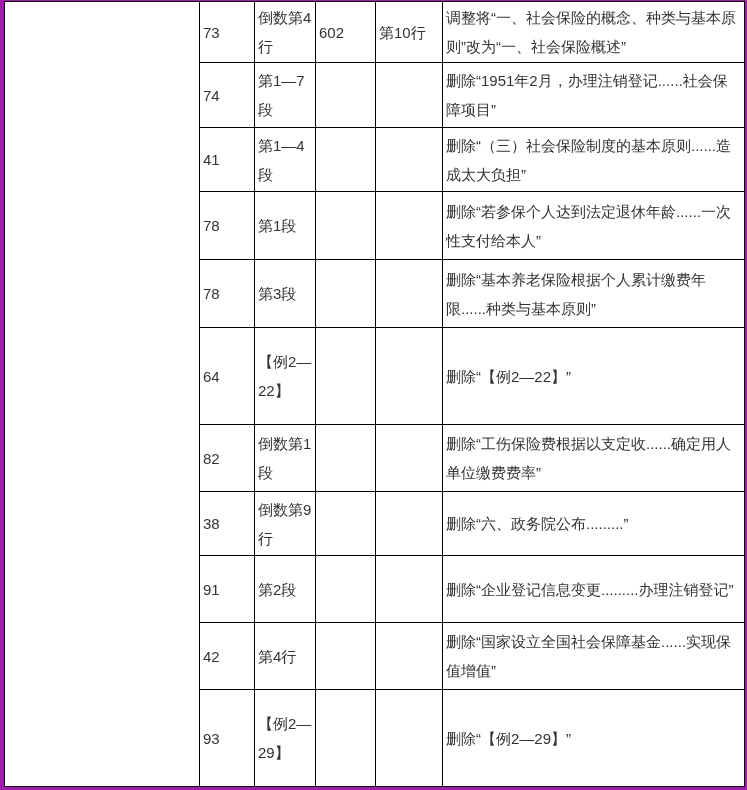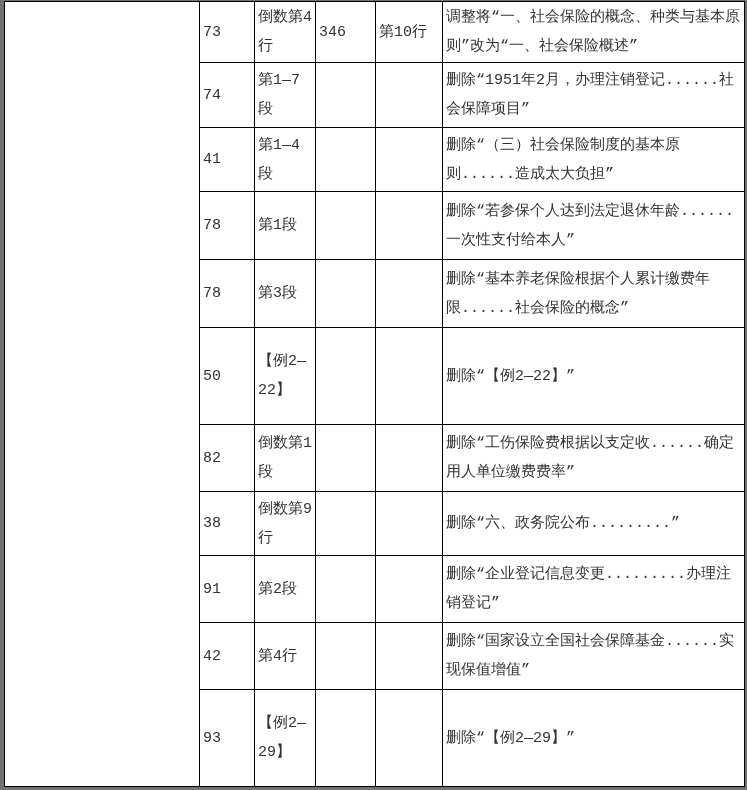--- a/index.html
+++ b/index.html
@@ -1,22 +1,22 @@
 <!DOCTYPE html>
 <html><head>
 <meta charset="utf-8">
 <style>
   html, body { margin: 0; padding: 0; }
   .screen {
     position: relative;
     width: 747px;
     height: 790px;
-    background: #737373;
+    background: #a21caf;
     overflow: hidden;
-    font-family: Liberation Mono, monospace;
+    font-family: Liberation Sans, sans-serif;
   }
   table.errata {
     position: absolute;
     left: 4px;
     top: 1px;
     width: 740px;
     border-collapse: collapse;
     table-layout: fixed;
   }
   table.errata td {
@@ -52,21 +52,21 @@
       <col style="width:61px">
       <col style="width:60px">
       <col style="width:67px">
       <col style="width:302px">
     </colgroup>
     <tbody>
       <tr class="h60">
         <td class="col-left" rowspan="11"></td>
         <td class="col-page">73</td>
         <td class="col-pos">倒数第4行</td>
-        <td class="col-npage">346</td>
+        <td class="col-npage">602</td>
         <td class="col-npos">第10行</td>
         <td class="col-change">调整将“一、社会保险的概念、种类与基本原则”改为“一、社会保险概述”</td>
       </tr>
       <tr class="h65">
         <td class="col-page">74</td>
         <td class="col-pos">第1—7段</td>
         <td class="col-npage"></td>
         <td class="col-npos"></td>
         <td class="col-change">删除“1951年2月，办理注销登记......社会保障项目”</td>
       </tr>
@@ -82,24 +82,24 @@
         <td class="col-pos">第1段</td>
         <td class="col-npage"></td>
         <td class="col-npos"></td>
         <td class="col-change">删除“若参保个人达到法定退休年龄......一次性支付给本人”</td>
       </tr>
       <tr class="h68">
         <td class="col-page">78</td>
         <td class="col-pos">第3段</td>
         <td class="col-npage"></td>
         <td class="col-npos"></td>
-        <td class="col-change">删除“基本养老保险根据个人累计缴费年限......社会保险的概念”</td>
+        <td class="col-change">删除“基本养老保险根据个人累计缴费年限......种类与基本原则”</td>
       </tr>
       <tr class="h97">
-        <td class="col-page">50</td>
+        <td class="col-page">64</td>
         <td class="col-pos">【例2—22】</td>
         <td class="col-npage"></td>
         <td class="col-npos"></td>
         <td class="col-change">删除“【例2—22】”</td>
       </tr>
       <tr class="h67">
         <td class="col-page">82</td>
         <td class="col-pos">倒数第1段</td>
         <td class="col-npage"></td>
         <td class="col-npos"></td>

